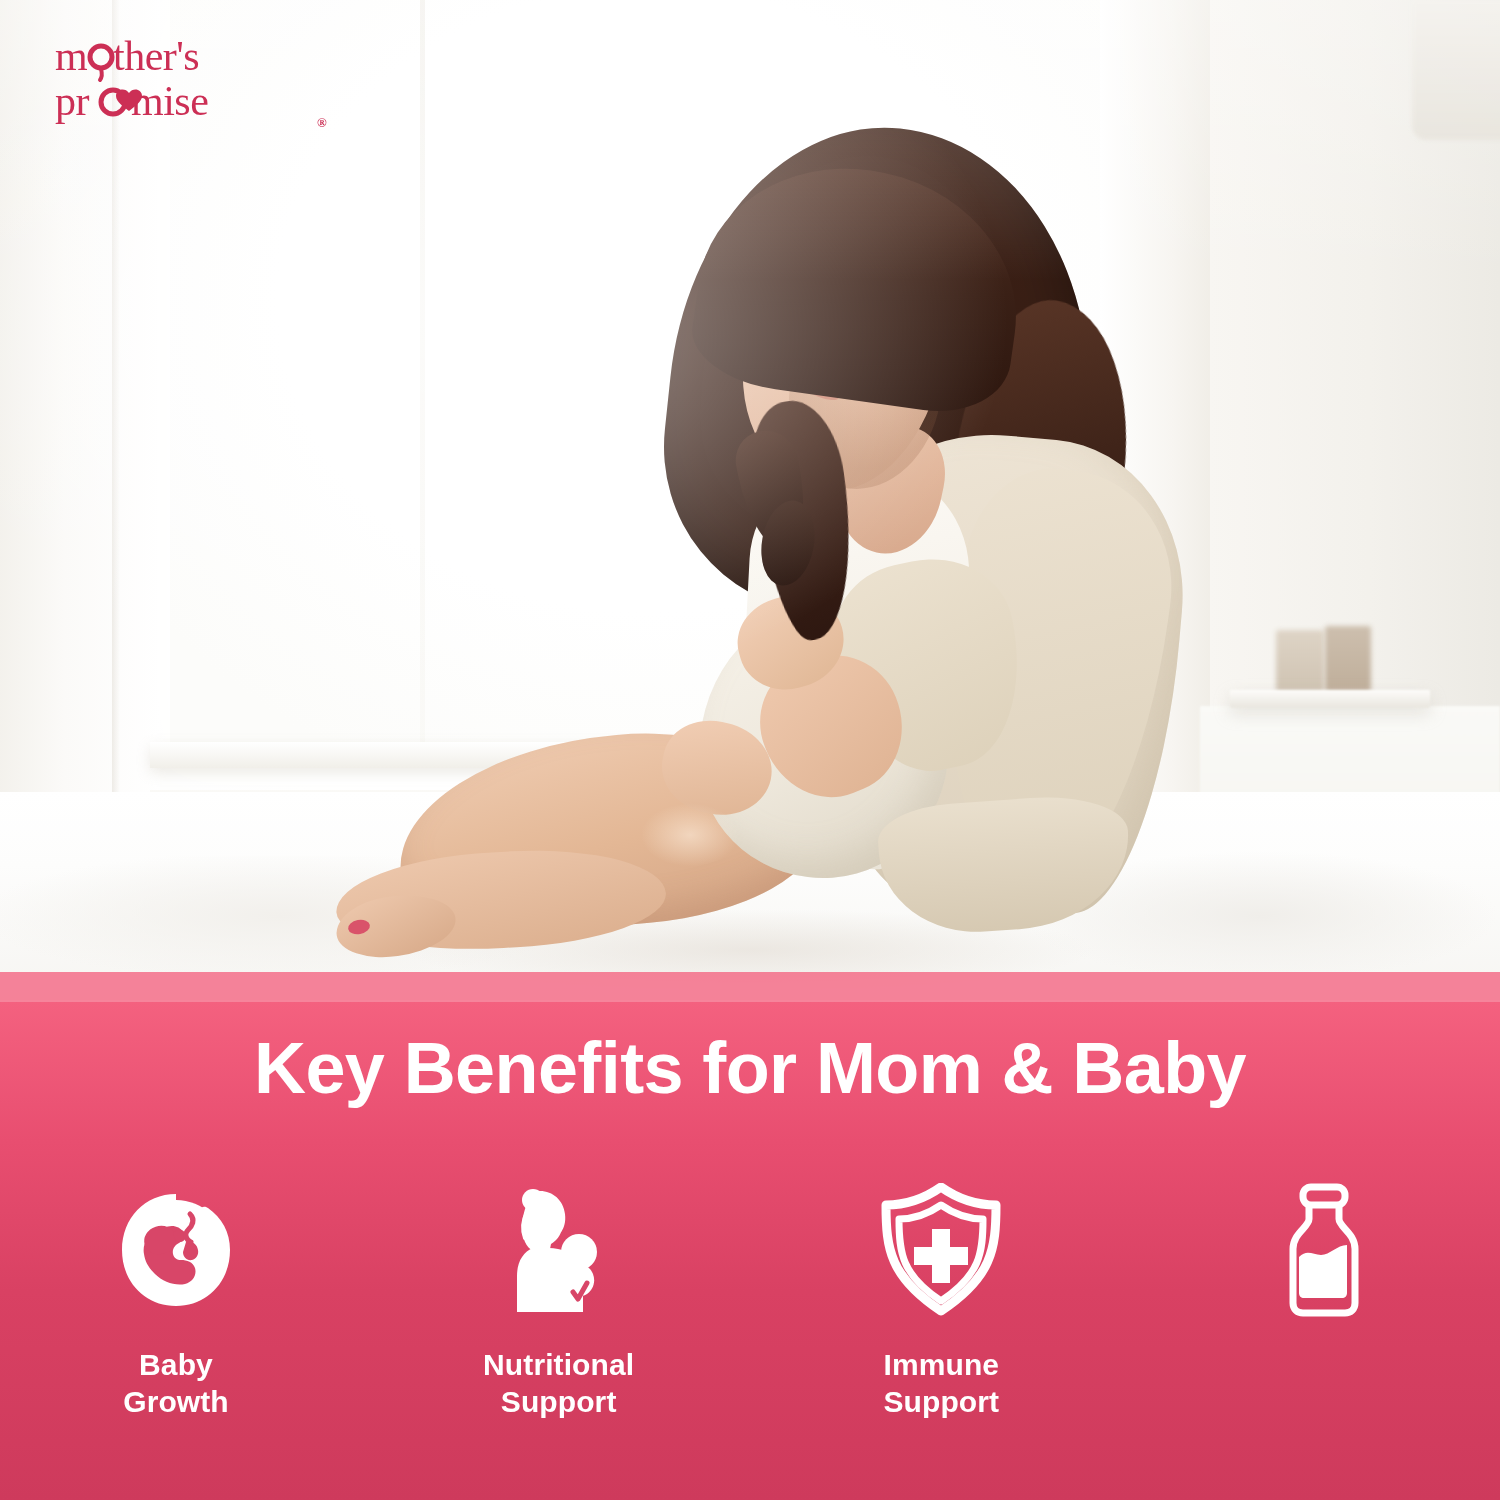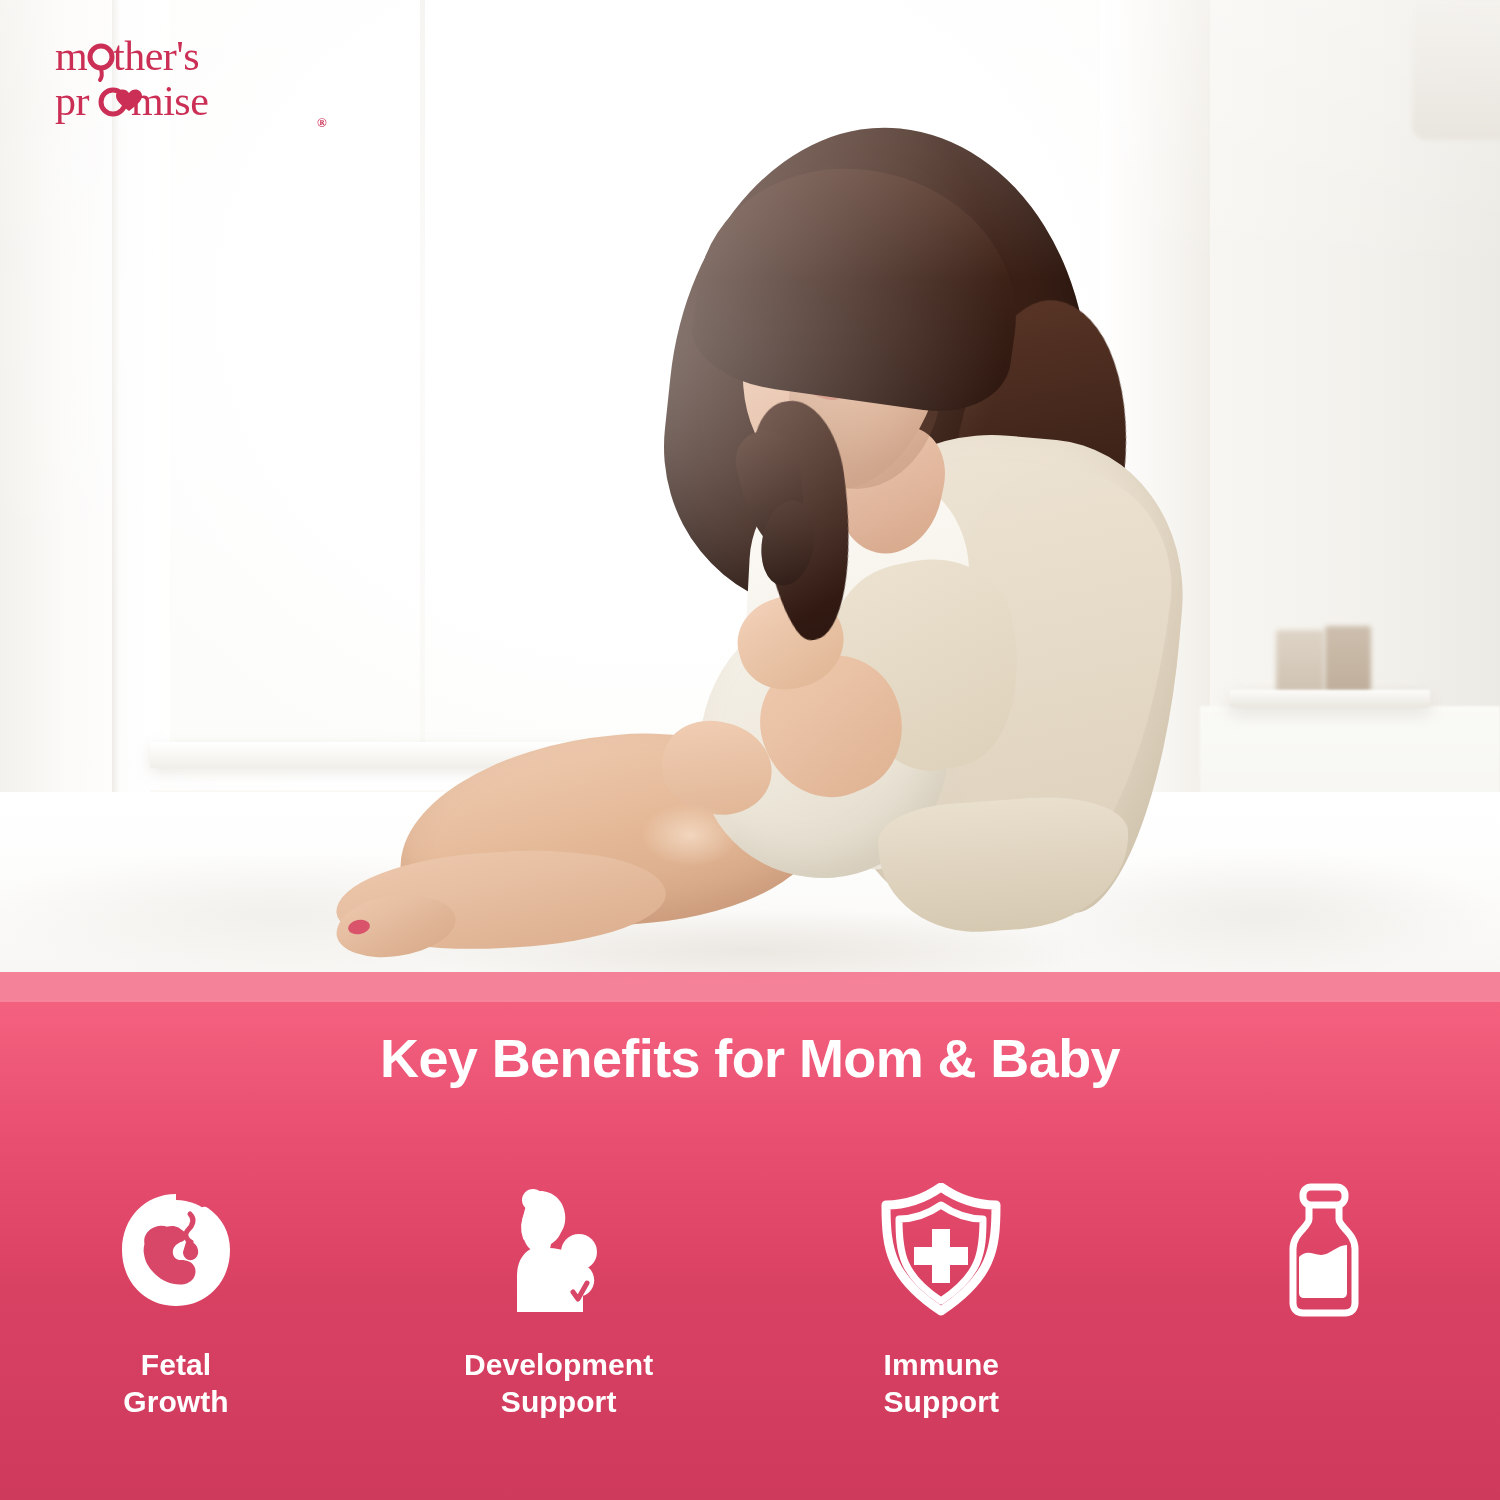--- a/index.html
+++ b/index.html
@@ -211,21 +211,21 @@
     position:absolute; left:0; top:972px; width:1500px; height:30px;
     background:rgba(244,97,127,.78);
   }
   .banner {
     position:absolute; left:0; top:1002px; width:1500px; height:498px;
     background:linear-gradient(180deg,#f4617f 0%,#e84e70 28%,#d94163 58%,#ce3a5c 100%);
   }
   .banner-title {
     position:absolute; left:0; top:1027px; width:1500px;
     text-align:center; color:#ffffff;
-    font-size:54px; font-weight:700; letter-spacing:-.6px;
+    font-size:72px; font-weight:700; letter-spacing:-.6px;
     font-family:"Liberation Sans", sans-serif;
   }
   .benefits {
     position:absolute; left:0; top:1180px; width:1500px; height:290px;
     display:flex; align-items:flex-start; justify-content:space-between;
     padding:0 42px;
   }
   .benefit { width:268px; display:flex; flex-direction:column; align-items:center; }
   .benefit .ico { height:140px; display:flex; align-items:center; justify-content:center; }
   .benefit .lbl {
@@ -340,21 +340,21 @@
 
             <ellipse cx="46" cy="52" rx="16" ry="14" transform="rotate(-18 46 52)"></ellipse>
 
             <path d="M72 54 c 6 -2 11 2 12 8 c 1 5 -2 9 -6 10 c -5 1 -9 -3 -9 -8 z"></path>
             <path d="M60 44 c 4 -4 9 -3 11 1 c 2 4 0 8 -4 9 c -4 1 -8 -3 -7 -10 z"></path>
 
             <path d="M76 26 c 6 6 2 12 -2 16 c -4 4 -2 10 3 12" stroke="#d84668" stroke-width="5" fill="none" stroke-linecap="round"></path>
           </g>
         </svg>
       </span>
-      <span class="lbl">Fetal
+      <span class="lbl">Baby
 Growth</span>
     </div>
 
     <div class="benefit">
       <span class="ico">
         <svg width="112" height="128" viewBox="0 0 112 128">
           <g fill="#ffffff">
 
             <circle cx="30" cy="14" r="11"></circle>
 
@@ -368,21 +368,21 @@
 
             <circle cx="76" cy="66" r="18"></circle>
 
             <path d="M62 78 c 12 -4 24 0 28 10 c 3 8 0 16 -6 20 c -8 5 -20 3 -26 -5 c -4 -6 -3 -16 4 -25 z"></path>
 
             <path d="M34 76 c 10 -6 22 -4 28 4 c 4 6 2 14 -4 18 c -8 5 -20 2 -25 -6 c -3 -5 -2 -12 1 -16 z"></path>
           </g>
           <path d="M70 106 l 5 7 l 9 -16" stroke="#d84668" stroke-width="5" fill="none" stroke-linecap="round" stroke-linejoin="round"></path>
         </svg>
       </span>
-      <span class="lbl">Development
+      <span class="lbl">Nutritional
 Support</span>
     </div>
 
     <div class="benefit">
       <span class="ico">
         <svg width="122" height="134" viewBox="0 0 122 134">
           <path d="M61 4 C 44 16 24 22 6 22 c 0 44 4 72 55 106 c 51 -34 55 -62 55 -106 c -18 0 -38 -6 -55 -18 z" fill="none" stroke="#ffffff" stroke-width="9" stroke-linejoin="round"></path>
           <path d="M61 22 C 48 31 33 36 19 36 c 0 34 3 56 42 82 c 39 -26 42 -48 42 -82 c -14 0 -29 -5 -42 -14 z" fill="none" stroke="#ffffff" stroke-width="7" stroke-linejoin="round"></path>
           <path d="M52 46 l 18 0 l 0 18 l 18 0 l 0 18 l -18 0 l 0 18 l -18 0 l 0 -18 l -18 0 l 0 -18 l 18 0 z" fill="#ffffff"></path>
         </svg>

